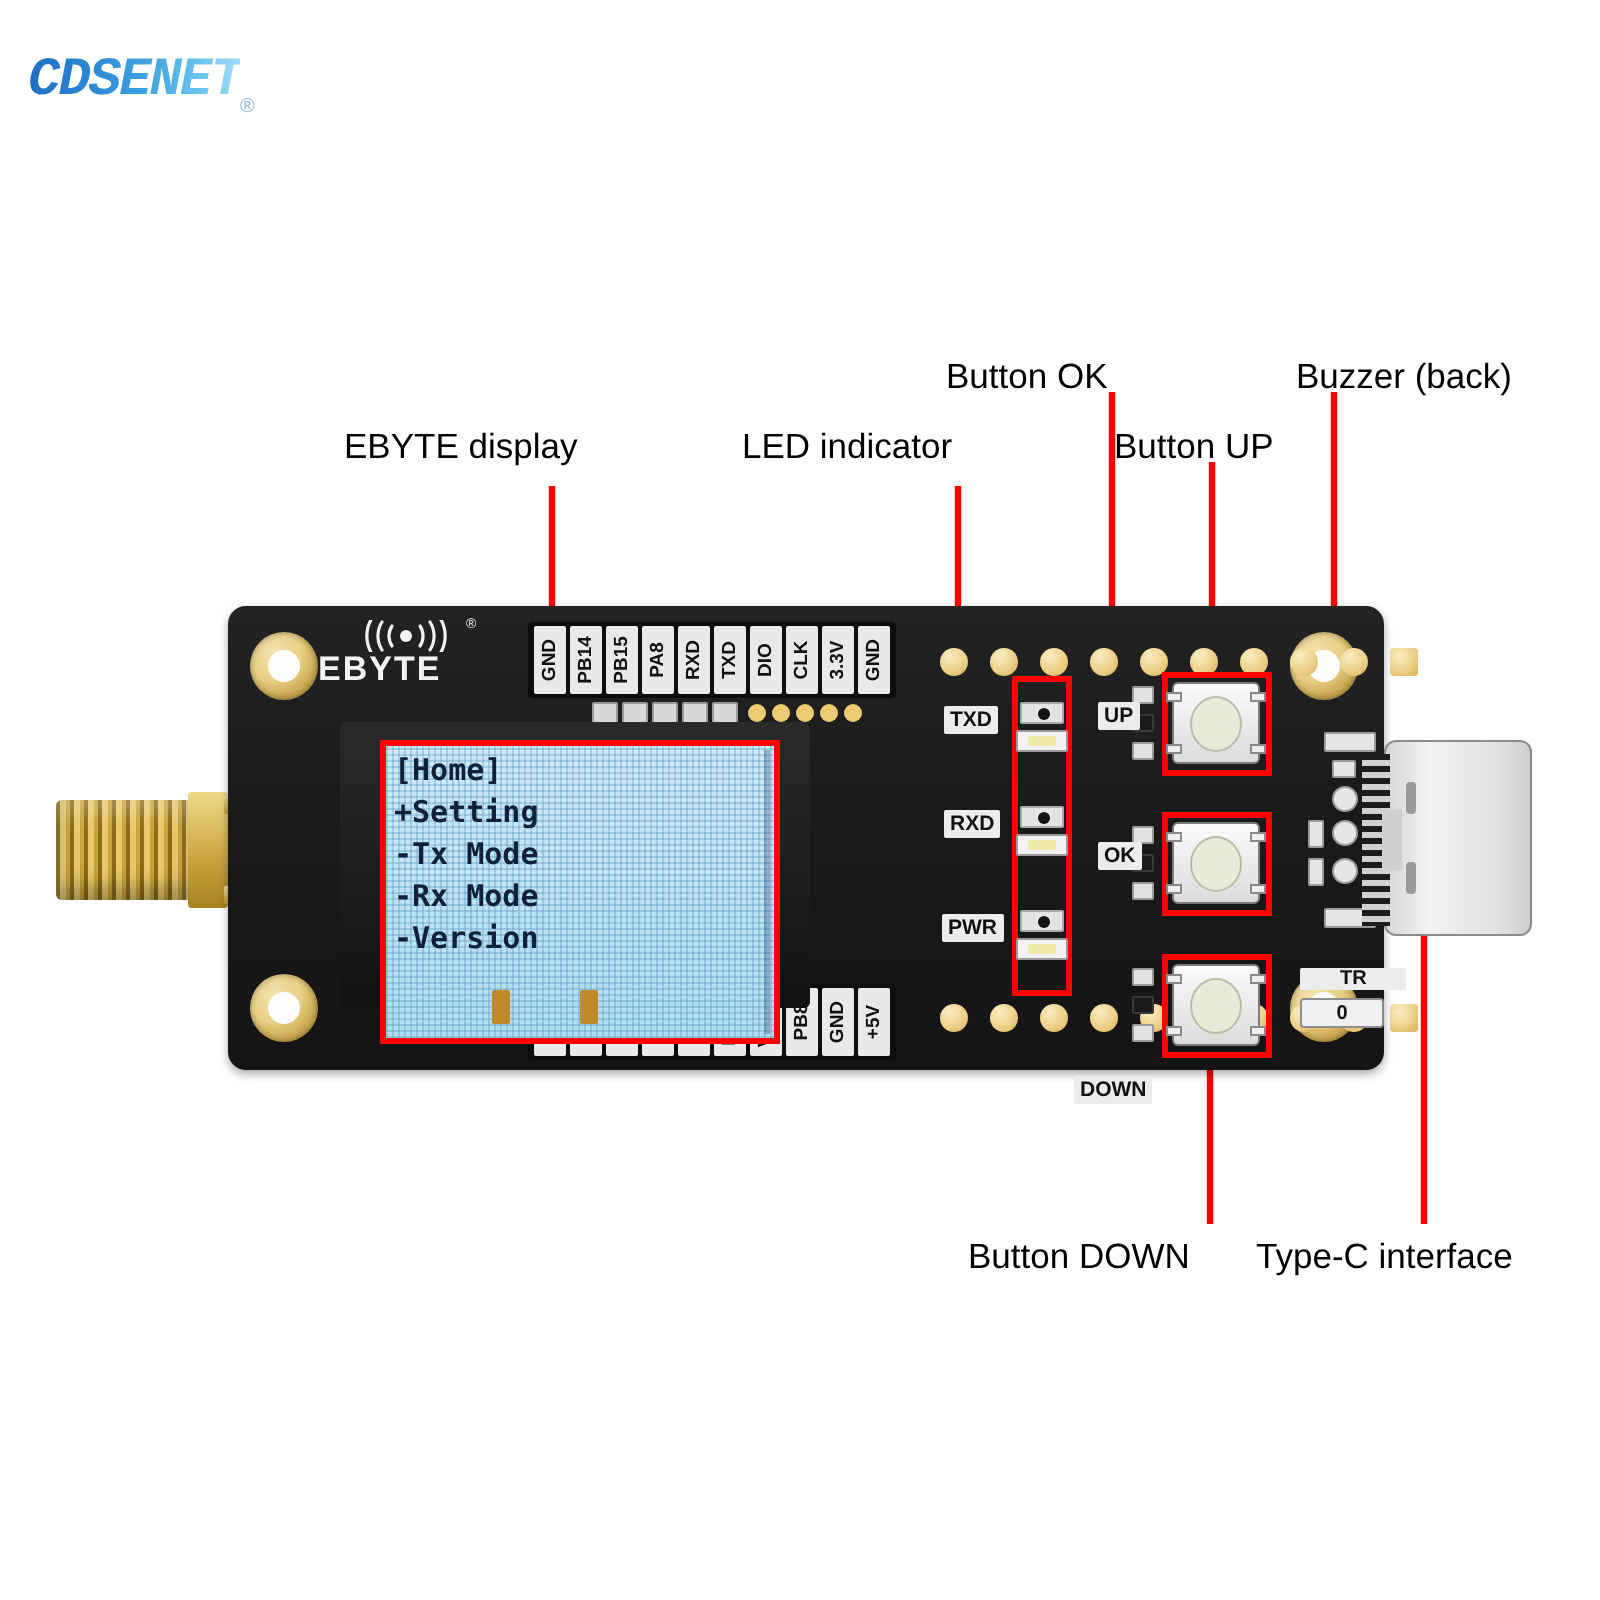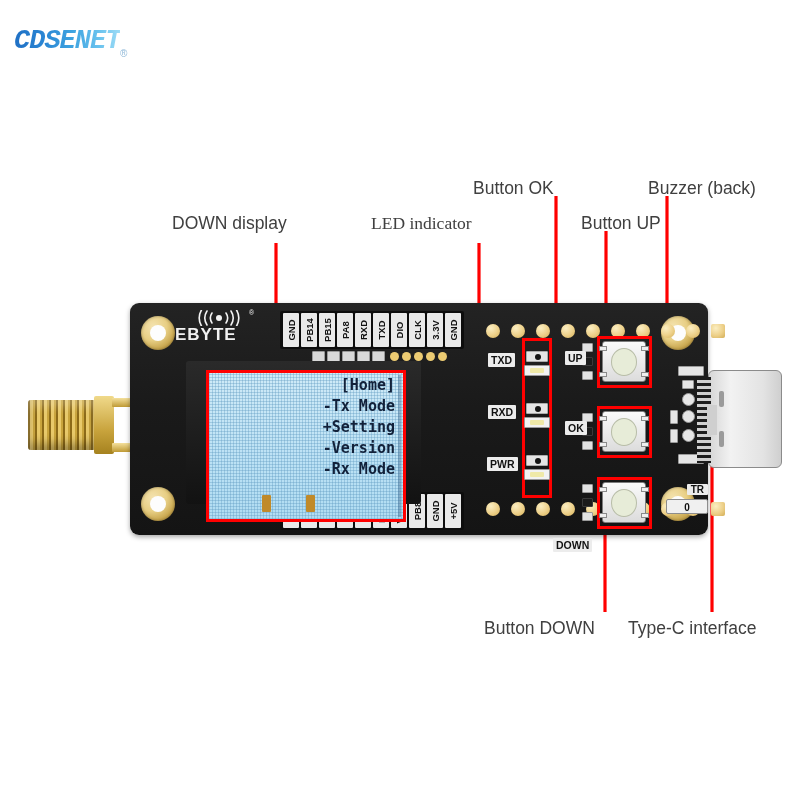--- a/index.html
+++ b/index.html
@@ -19,34 +19,33 @@
     background:linear-gradient(90deg,#1f6fc4 0%,#2a86d4 28%,#3ea3e0 55%,#69c2ee 80%,#9ddcf6 100%);
     -webkit-background-clip:text;background-clip:text;color:transparent;
     line-height:30px;display:inline-block;
   }
   #brand .reg{
     position:absolute;left:106px;top:22px;font-size:10px;color:#8fb8d8;
   }
 
   
   .anno{
-    position:absolute;color:#404040;font-size:17.5px;white-space:nowrap;
+    position:absolute;color:#000000;font-size:17.5px;white-space:nowrap;
     font-family:"Liberation Sans", sans-serif;
   }
 
   
   #lines{position:absolute;left:0;top:0;width:800px;height:800px;}
 
   
   #board{
-    position:absolute;left:130px;top:303px;width:578px;height:232px;
+    position:absolute;left:114px;top:303px;width:578px;height:232px;
     background:linear-gradient(180deg,#232323 0%,#1a1a1a 45%,#141414 100%);
     border-radius:9px;
     box-shadow:0 2px 5px rgba(0,0,0,.35);
-    text-align:right;
   }
   .hole{
     position:absolute;width:34px;height:34px;border-radius:50%;
     background:radial-gradient(circle at 36% 32%, #f4e3b0 0%, #e8cf85 42%, #c9a74f 70%, #a88432 100%);
     box-shadow:inset 0 0 3px rgba(0,0,0,.4);
   }
   .hole i{
     position:absolute;left:9px;top:9px;width:16px;height:16px;border-radius:50%;
     background:#fdfdfd;display:block;
   }
@@ -164,21 +163,21 @@
     border-radius:6px;border:1px solid #8b8b8b;box-sizing:border-box;
   }
   #usbc .teeth{position:absolute;left:-12px;top:6px;width:14px;height:86px;
     background:repeating-linear-gradient(180deg,#1d1d1d 0 3px, #d0d0d0 3px 6px);}
   #usbc .slotu{position:absolute;left:10px;top:20px;width:5px;height:16px;background:#9a9a9a;border-radius:2px;}
   #usbc .slotd{position:absolute;left:10px;bottom:20px;width:5px;height:16px;background:#9a9a9a;border-radius:2px;}
   #usbc .notch{position:absolute;left:-2px;top:34px;width:10px;height:30px;background:#cfcfcf;}
 
   
   #tr{position:absolute;left:536px;top:176px;}
-  #tr .cap{background:#ececec;color:#111;font-size:10px;font-weight:bold;padding:0 4px;
+  #tr .cap{background:#ececec;color:#111;font-size:10px;font-weight:bold;padding:0 20px;
     border-radius:1px;display:inline-block;font-family:"Liberation Sans", sans-serif;}
   #tr .body{margin-top:2px;width:42px;height:15px;background:#f0f0f0;border:1px solid #8d8d8d;
     box-sizing:border-box;border-radius:2px;position:relative;}
   #tr .body span{position:absolute;left:50%;top:50%;transform:translate(-50%,-50%);
     font-size:10px;font-weight:bold;color:#111;}
 
   
   .padrow{position:absolute;display:flex;align-items:center;}
   .padrow .pd{width:14px;height:14px;border-radius:50%;margin-right:11px;
     background:radial-gradient(circle at 35% 30%,#fbeec2,#edd089 55%,#d3ae56);}
@@ -203,24 +202,24 @@
 </head>
 <body>
 
 <div id="stage">
 
   <div id="brand">
     <span class="word">CDSENET</span>
     <span class="reg">®</span>
   </div>
 
-  <div class="anno" style="left:172px;top:213px;">DOWN display</div>
-  <div class="anno" style="left:371px;top:213px;font-family:Liberation Serif, serif;">LED indicator</div>
+  <div class="anno" style="left:172px;top:213px;">EBYTE display</div>
+  <div class="anno" style="left:371px;top:213px;">LED indicator</div>
   <div class="anno" style="left:473px;top:178px;">Button OK</div>
-  <div class="anno" style="left:557px;top:213px;margin-left:24px;">Button UP</div>
+  <div class="anno" style="left:557px;top:213px;">Button UP</div>
   <div class="anno" style="left:648px;top:178px;text-align:center;">Buzzer (back)</div>
   <div class="anno" style="left:484px;top:618px;">Button DOWN</div>
   <div class="anno" style="left:628px;top:618px;">Type-C interface</div>
 
   <svg id="lines" viewBox="0 0 800 800">
     <g stroke="#ff0000" stroke-width="3.2" fill="none">
 
       <path d="M276 243 L276 380"></path>
 
       <path d="M479 243 L479 378 L509 408"></path>
@@ -353,24 +352,24 @@
         <div class="d"></div>
         <div class="d"></div>
         <div class="d"></div>
         <div class="d"></div>
     </div>
 
     <div id="oled-mod">
       <div id="oled">
         <div class="scr">
           <div class="row"><span class="sel">[Home]</span></div>
+          <div class="row">+Setting</div>
           <div class="row">-Tx Mode</div>
-          <div class="row">+Setting</div>
+          <div class="row">-Rx Mode</div>
           <div class="row">-Version</div>
-          <div class="row">-Rx Mode</div>
         </div>
         <div class="sb"></div>
       </div>
       <div class="tab a"></div>
       <div class="tab b"></div>
     </div>
 
     <div class="padrow" id="pads-top">
       <div class="pd"></div>
         <div class="pd"></div>

